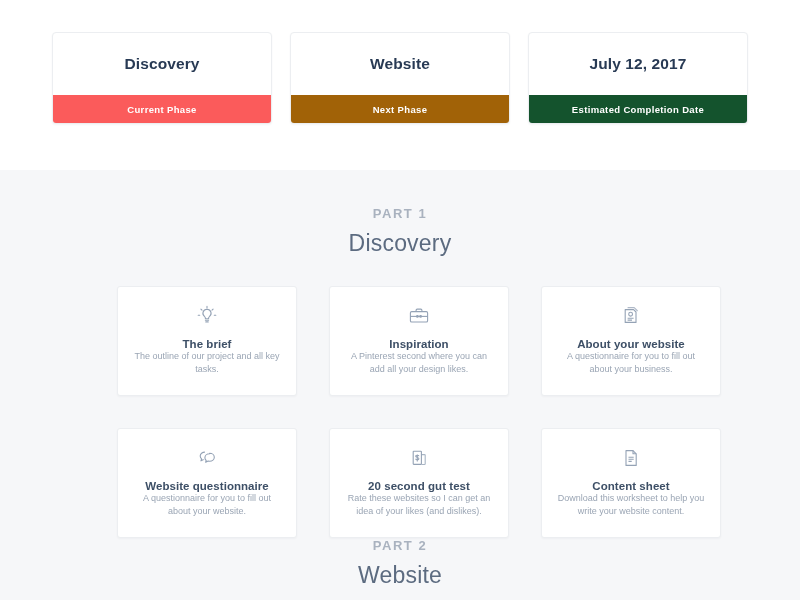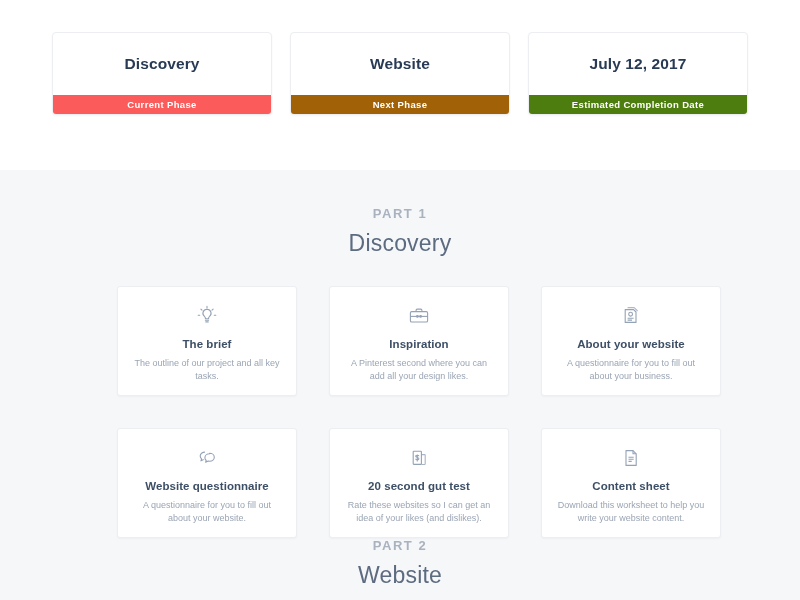--- a/index.html
+++ b/index.html
@@ -41,21 +41,21 @@
     align-items: center;
     justify-content: center;
   }
   .phase-card-title {
     font-size: 15.5px;
     font-weight: bold;
     color: #283a54;
     letter-spacing: .1px;
   }
   .phase-card-band {
-    height: 19px;
+    height: 28px;
     display: flex;
     align-items: center;
     justify-content: center;
     text-align: center;
   }
   .phase-card-band span {
     font-size: 9.5px;
     font-weight: bold;
     color: #ffffff;
     letter-spacing: .35px;
@@ -118,21 +118,20 @@
   }
   .info-card-icon svg { display: block; }
   .info-card-title {
     margin-top: 9px;
     font-size: 11.5px;
     font-weight: bold;
     color: #3d4f66;
     letter-spacing: .05px;
   }
   .info-card-desc {
-    margin-top: 7px;
     font-size: 9px;
     line-height: 13px;
     color: #9aa5b4;
     max-width: 152px;
   }
 
   .part-two {
   }
 </style>
 </head>
@@ -155,21 +154,21 @@
     </div>
     <div class="phase-card-band" style="background:#a16207">
       <span>Next Phase</span>
     </div>
   </div>
 
   <div class="phase-card">
     <div class="phase-card-top">
       <div class="phase-card-title">July 12, 2017</div>
     </div>
-    <div class="phase-card-band" style="background:#4d7c0f">
+    <div class="phase-card-band" style="background:#14532d">
       <span>Estimated Completion Date</span>
     </div>
   </div>
 
 </div>
 
 <div class="content-section">
 
   <div class="part-label">PART 1</div>
   <div class="part-heading">Discovery</div>

